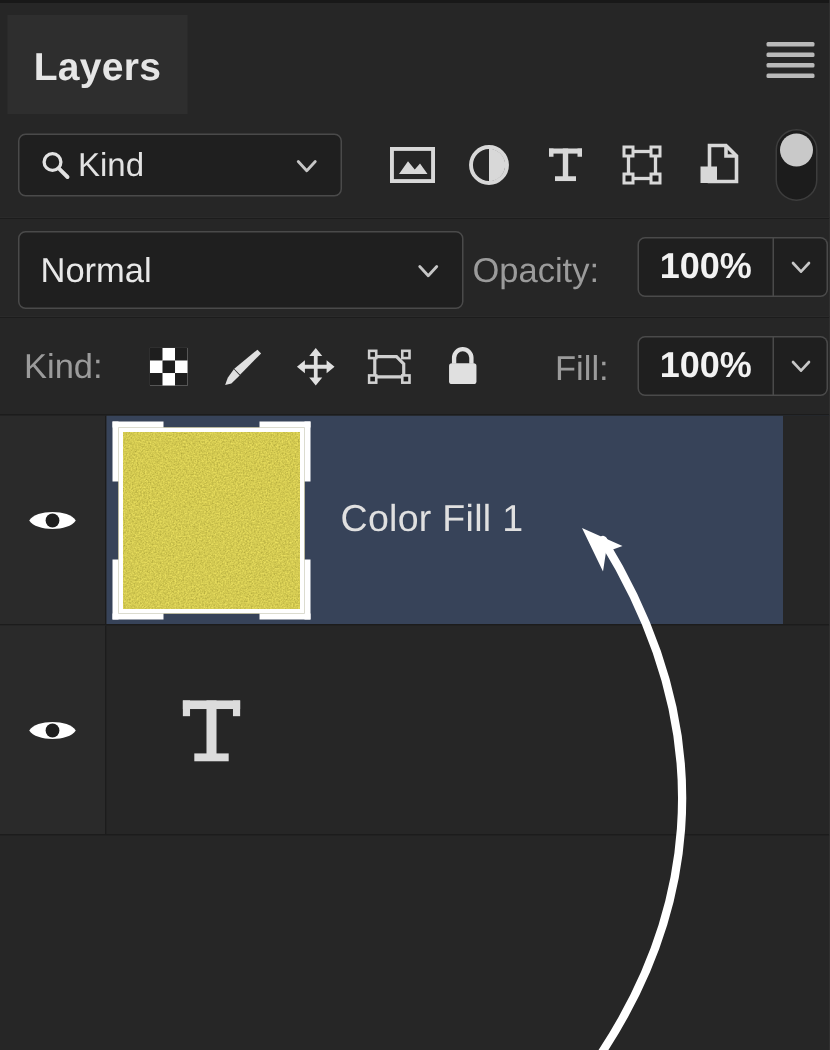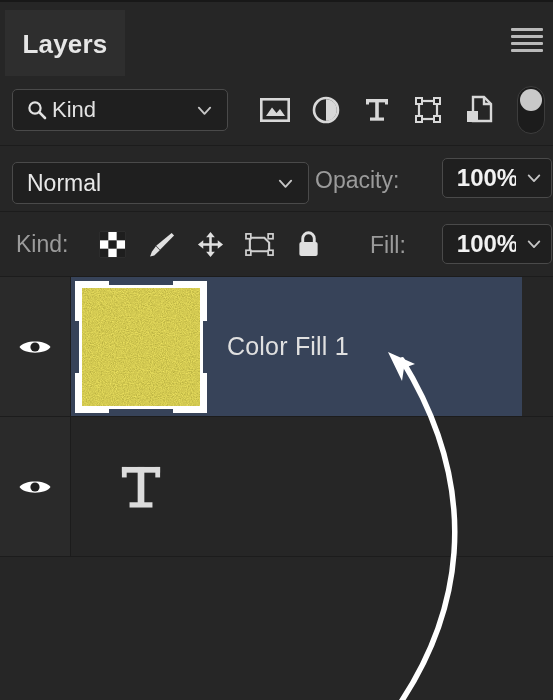--- a/index.html
+++ b/index.html
@@ -135,22 +135,22 @@
   .blend-row {
     position: absolute;
     left: 0; top: 145px;
     width: 553px; height: 66px;
     background: #262626;
     border-top: 1px solid #1c1c1c;
     box-sizing: border-box;
   }
   .blend-select {
     position: absolute;
-    left: 12px; top: 16px;
-    width: 297px; height: 42px;
+    left: 12px; top: 8px;
+    width: 297px; height: 52px;
     background: #1f1f1f;
     border: 1px solid #4a4a4a;
     border-radius: 5px;
     display: flex;
     align-items: center;
     cursor: pointer;
     box-sizing: border-box;
   }
   .blend-label {
     margin-left: 14px;
@@ -167,21 +167,20 @@
     position: absolute;
     width: 91px; height: 40px;
     background: #1f1f1f;
     border: 1px solid #4a4a4a;
     border-radius: 5px 0 0 5px;
     display: flex;
     align-items: center;
     justify-content: center;
     box-sizing: border-box;
     cursor: text;
-    margin-left: 17px;
   }
   .num-field span {
     color: #f2f2f2;
     font-size: 24px;
     font-weight: bold;
   }
   .num-chev {
     position: absolute;
     width: 36px; height: 40px;
     background: #1f1f1f;

